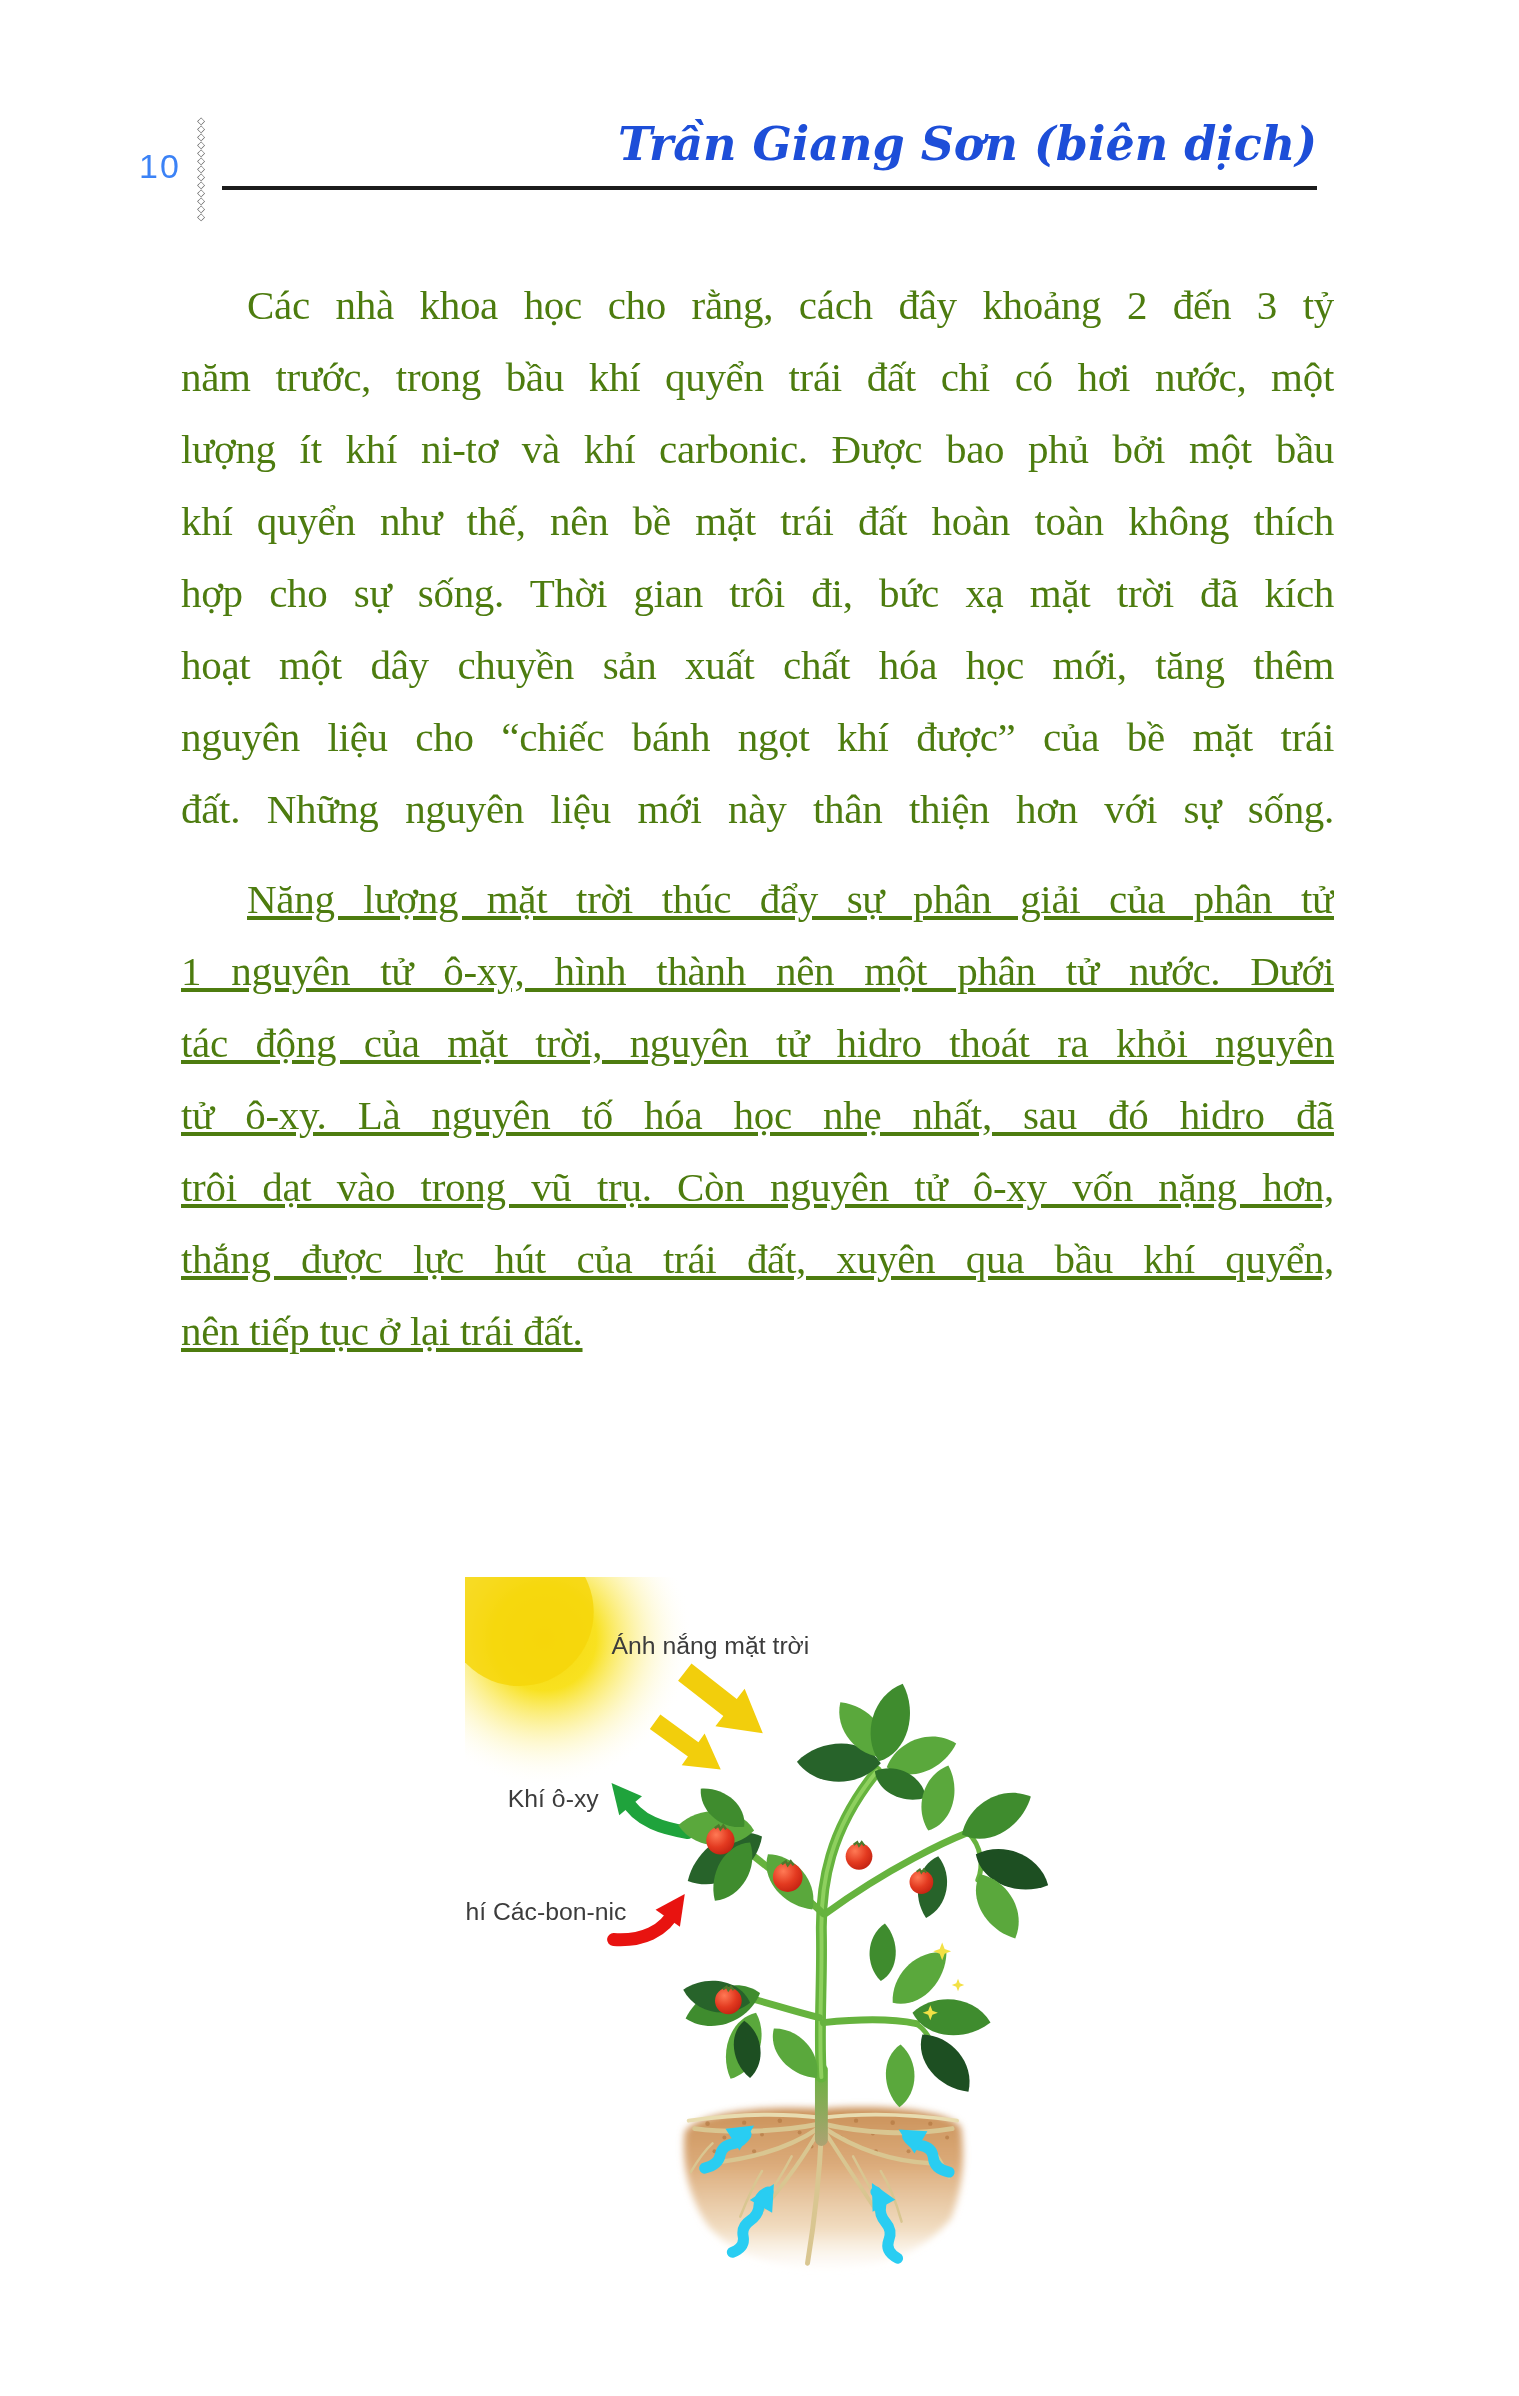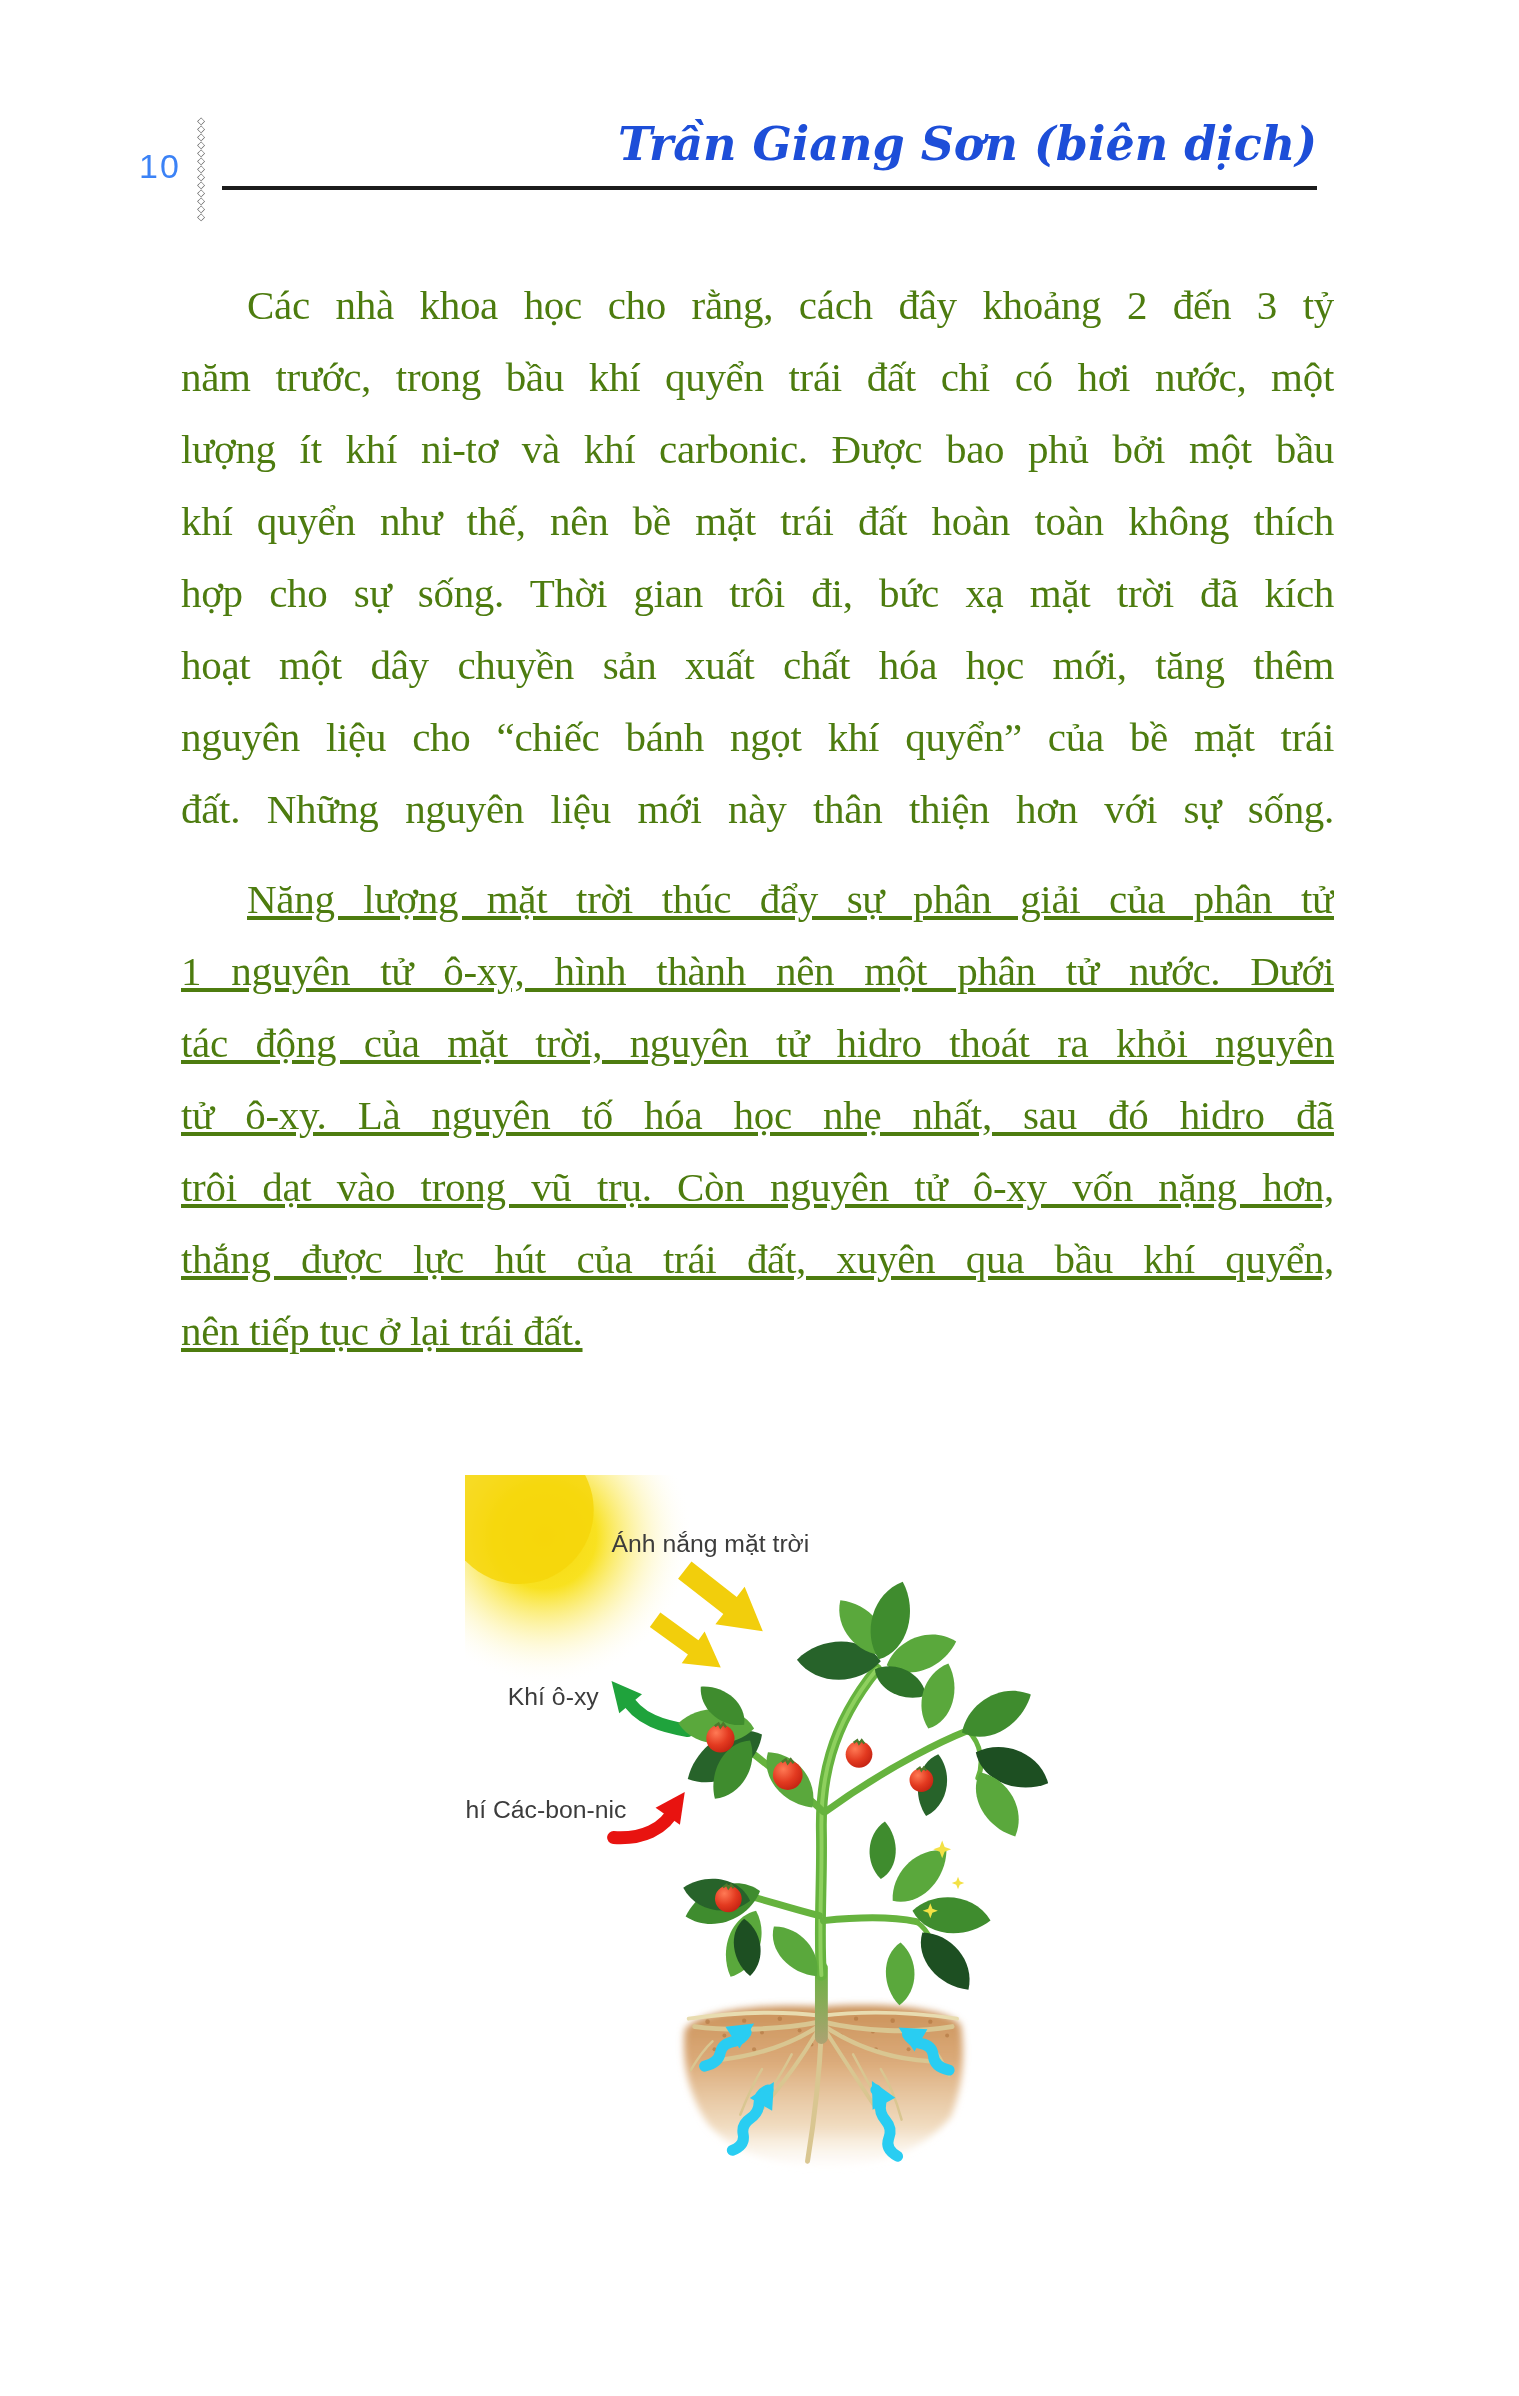--- a/index.html
+++ b/index.html
@@ -50,21 +50,21 @@
   .bline{
     text-align:justify;
     text-align-last:justify;
     height:72px;overflow:hidden;
     white-space:normal;
   }
   .bline.first{text-indent:66px;}
   .bline.lastleft{text-align-last:left;}
   
   .figure{
-    position:absolute;left:465px;top:1475px;
+    position:absolute;left:465px;top:1577px;
     width:693px;height:723px;
   }
   .figure svg{display:block;width:693px;height:723px;}
   .fig-label{
     font-family:"Liberation Sans","DejaVu Sans",sans-serif;
     font-size:25px;fill:#3c3c3c;
   }
 </style>
 </head>
 <body>
@@ -76,21 +76,21 @@
   <div class="header-title">Trần Giang Sơn (biên dịch)</div>
   <div class="header-rule"></div>
 
   <div class="para p1">
     <div class="bline first">Các nhà khoa học cho rằng, cách đây khoảng 2 đến 3 tỷ</div>
     <div class="bline">năm trước, trong bầu khí quyển trái đất chỉ có hơi nước, một</div>
     <div class="bline">lượng ít khí ni-tơ và khí carbonic. Được bao phủ bởi một bầu</div>
     <div class="bline">khí quyển như thế, nên bề mặt trái đất hoàn toàn không thích</div>
     <div class="bline">hợp cho sự sống. Thời gian trôi đi, bức xạ mặt trời đã kích</div>
     <div class="bline">hoạt một dây chuyền sản xuất chất hóa học mới, tăng thêm</div>
-    <div class="bline">nguyên liệu cho “chiếc bánh ngọt khí quyển” của bề mặt trái</div>
+    <div class="bline">nguyên liệu cho “chiếc bánh ngọt khí được” của bề mặt trái</div>
     <div class="bline">đất. Những nguyên liệu mới này thân thiện hơn với sự sống.</div>
   </div>
 
   <div class="para p2">
     <div class="bline first">Năng lượng mặt trời thúc đẩy sự phân giải của phân tử</div>
     <div class="bline">1 nguyên tử ô-xy, hình thành nên một phân tử nước. Dưới</div>
     <div class="bline">tác động của mặt trời, nguyên tử hidro thoát ra khỏi nguyên</div>
     <div class="bline">tử ô-xy. Là nguyên tố hóa học nhẹ nhất, sau đó hidro đã</div>
     <div class="bline">trôi dạt vào trong vũ trụ. Còn nguyên tử ô-xy vốn nặng hơn,</div>
     <div class="bline">thắng được lực hút của trái đất, xuyên qua bầu khí quyển,</div>

